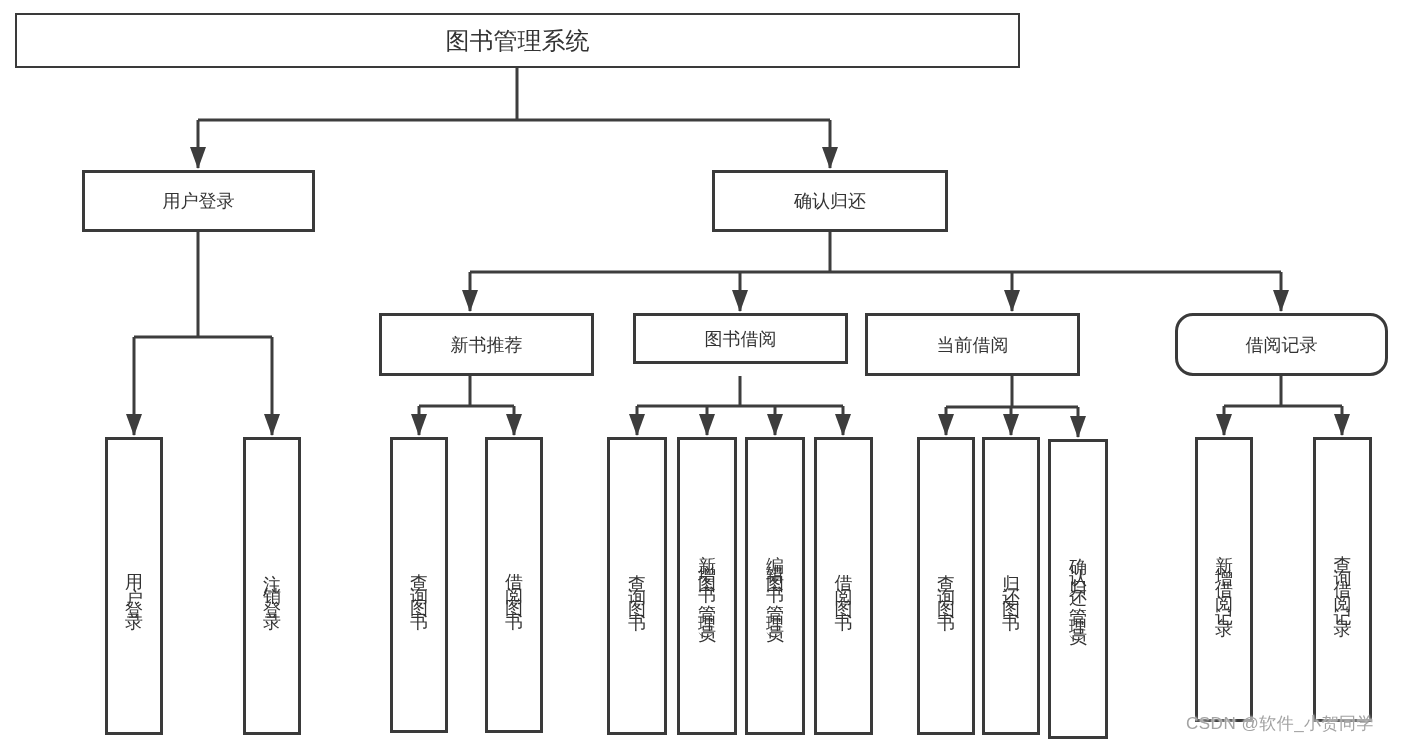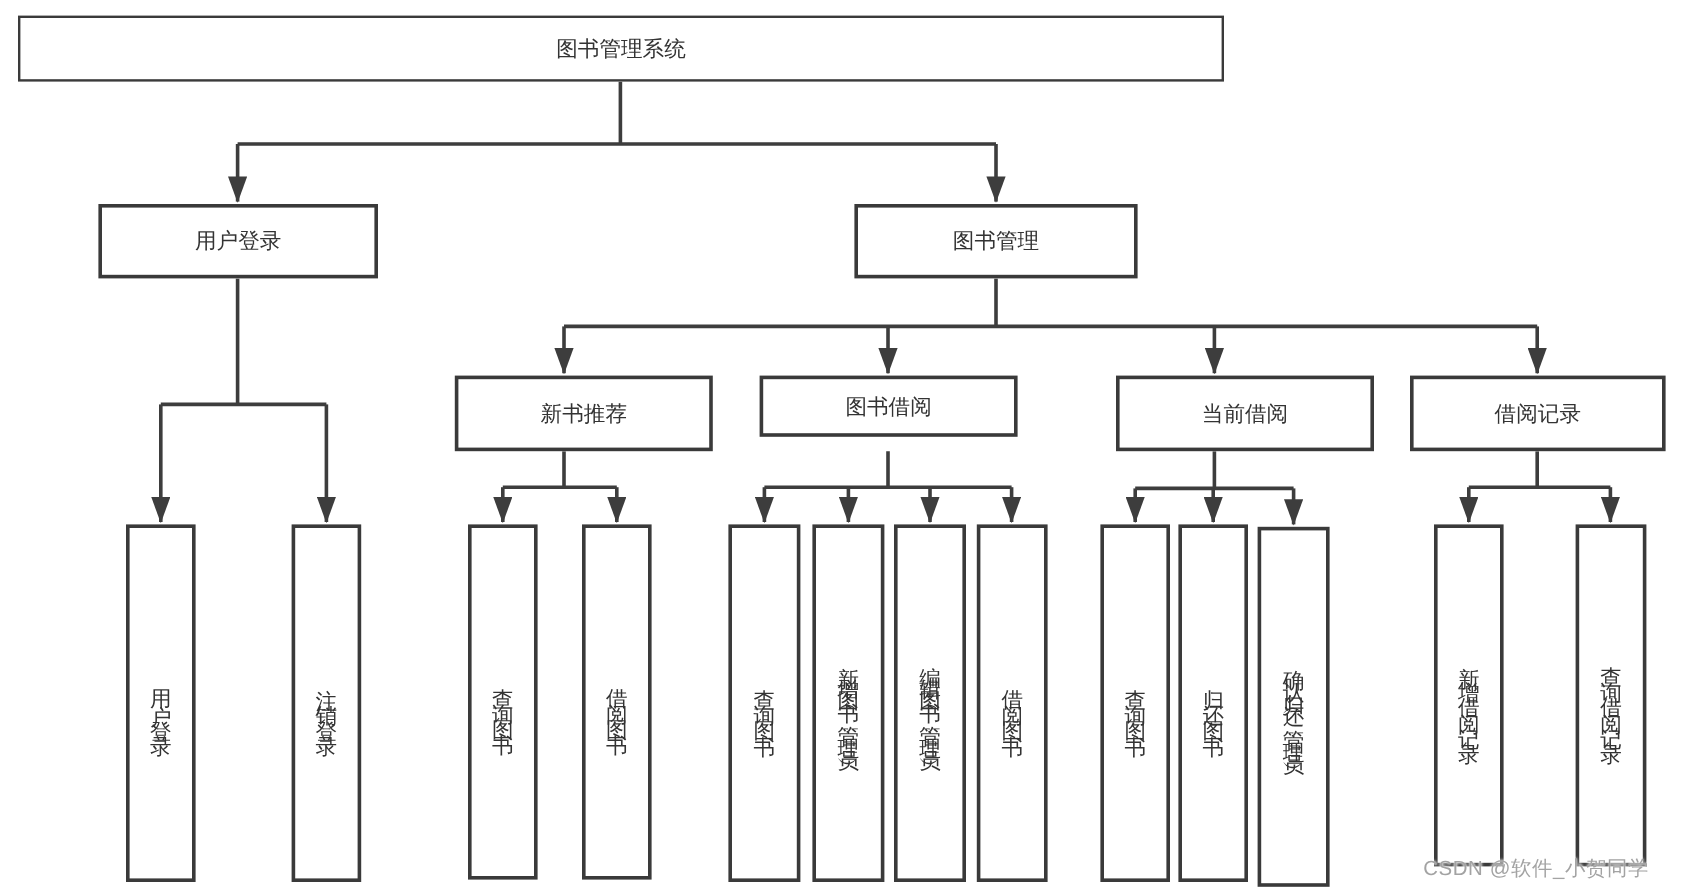--- a/index.html
+++ b/index.html
@@ -9,21 +9,21 @@
   }
   svg.connectors { position:absolute; left:0; top:0; z-index:0; }
   svg.connectors path, svg.connectors line { stroke:var(--line,#3d3d3d); stroke-width:3; fill:none; }
   svg.connectors polygon { fill:var(--line,#3d3d3d); }
   .node {
     position:absolute; box-sizing:border-box; background:#fff;
     border:3px solid var(--border,#3a3a3a); color:var(--text,#333);
     display:flex; align-items:center; justify-content:center;
     font-size:18px; z-index:1; white-space:nowrap;
   }
-  .node.root { border-width:2px; font-size:18px; }
+  .node.root { border-width:2px; font-size:24px; }
   .vnode span.vtext {
     writing-mode:vertical-rl; text-orientation:mixed;
     letter-spacing:13px; line-height:1; font-size:18px;
   }
   .watermark {
     position:absolute; left:1186px; top:712px; z-index:2;
     font-size:17px; letter-spacing:0.5px; color:var(--wm,#a3a3a3);
     text-shadow:0 0 2px #fff, 0 0 3px #fff;
     text-align:center;
   }
@@ -70,26 +70,26 @@
     <line x1="1078" y1="407" x2="1078" y2="437" marker-end="url(#arr)"></line>
 
     <path d="M1281,376 V406 M1224,406 H1342"></path>
     <line x1="1224" y1="406" x2="1224" y2="435" marker-end="url(#arr)"></line>
     <line x1="1342" y1="406" x2="1342" y2="435" marker-end="url(#arr)"></line>
   </svg>
 
   <div class="node root" style="left:15px; top:13px; width:1005px; height:55px;">图书管理系统</div>
 
   <div class="node" style="left:82px; top:170px; width:233px; height:62px;">用户登录</div>
-  <div class="node" style="left:712px; top:170px; width:236px; height:62px;">图书管理</div>
+  <div class="node" style="left:712px; top:170px; width:236px; height:62px;">确认归还</div>
 
   <div class="node" style="left:363px; top:313px; width:215px; height:63px;margin-left:16px;">新书推荐</div>
   <div class="node" style="left:633px; top:313px; width:215px; height:51px;">图书借阅</div>
-  <div class="node" style="left:930px; top:313px; width:215px; height:63px;">当前借阅</div>
-  <div class="node" style="left:1175px; top:313px; width:213px; height:63px;">借阅记录</div>
+  <div class="node" style="left:865px; top:313px; width:215px; height:63px;">当前借阅</div>
+  <div class="node" style="left:1175px; top:313px; width:213px; height:63px;border-radius:18px;">借阅记录</div>
 
   <div class="node vnode" style="left:105px; top:437px; width:58px; height:298px;">
     <span class="vtext">用户登录</span>
   </div>
   <div class="node vnode" style="left:243px; top:437px; width:58px; height:298px;">
     <span class="vtext">注销登录</span>
   </div>
 
   <div class="node vnode" style="left:390px; top:437px; width:58px; height:296px;">
     <span class="vtext">查询图书</span>

